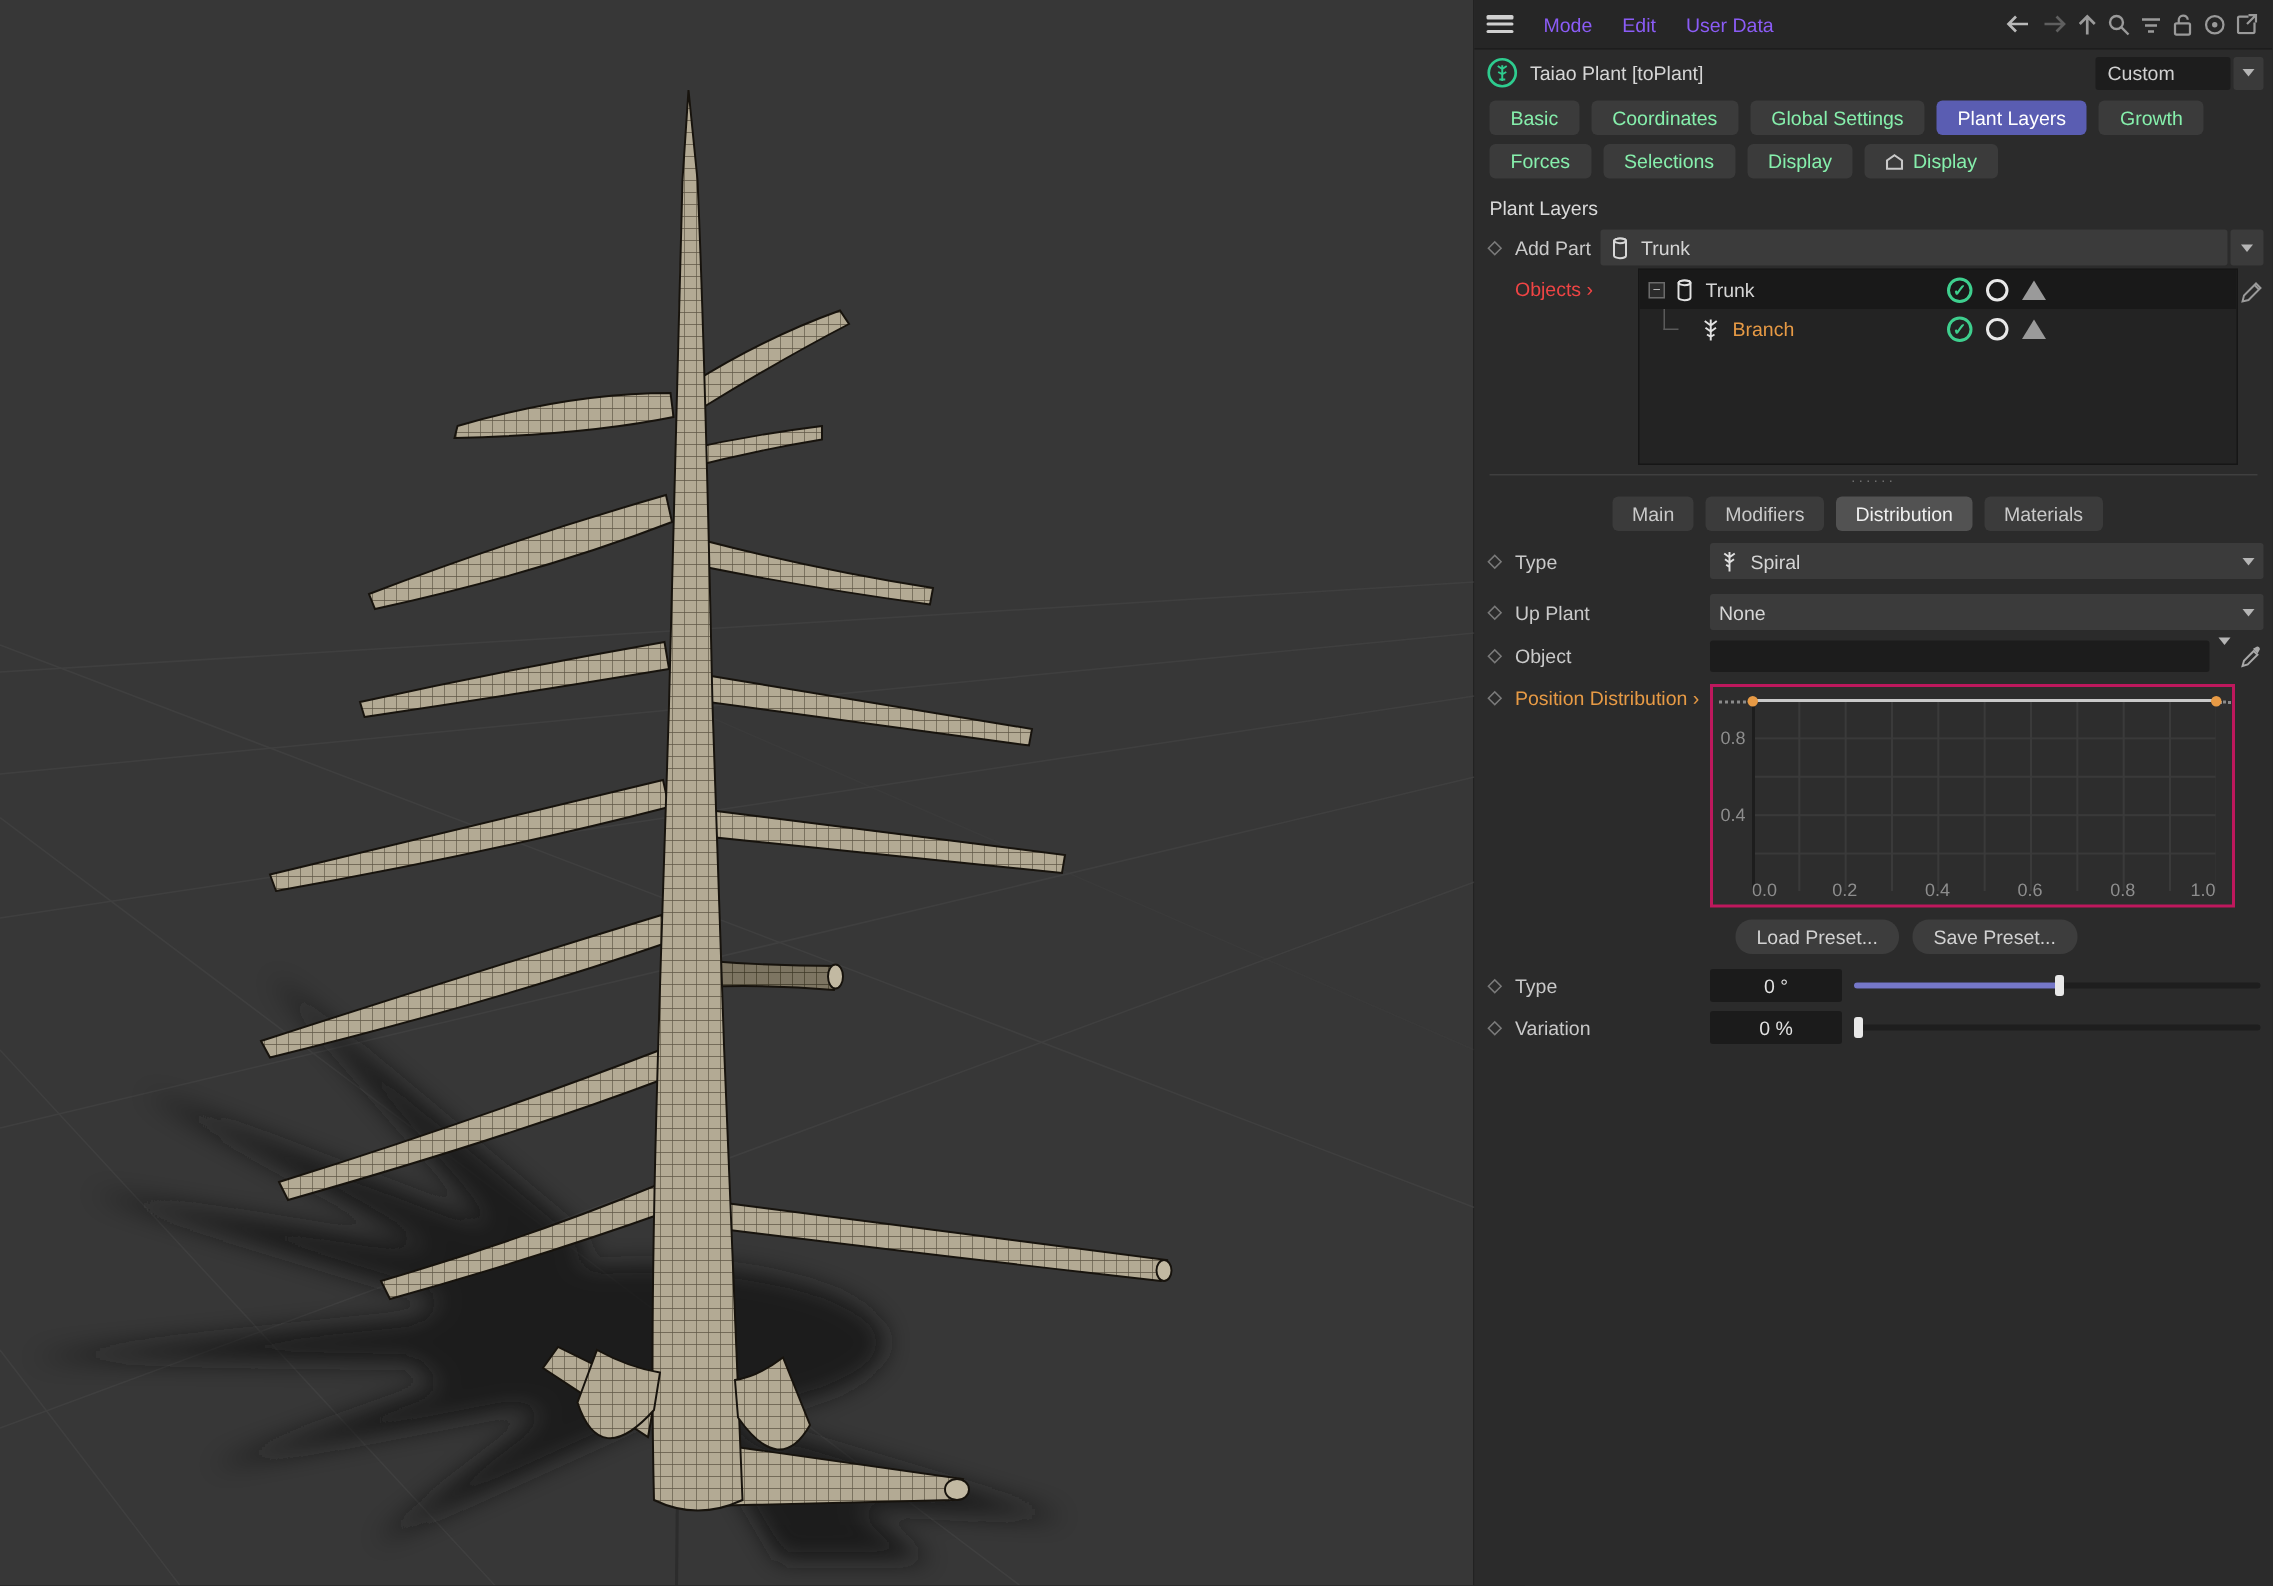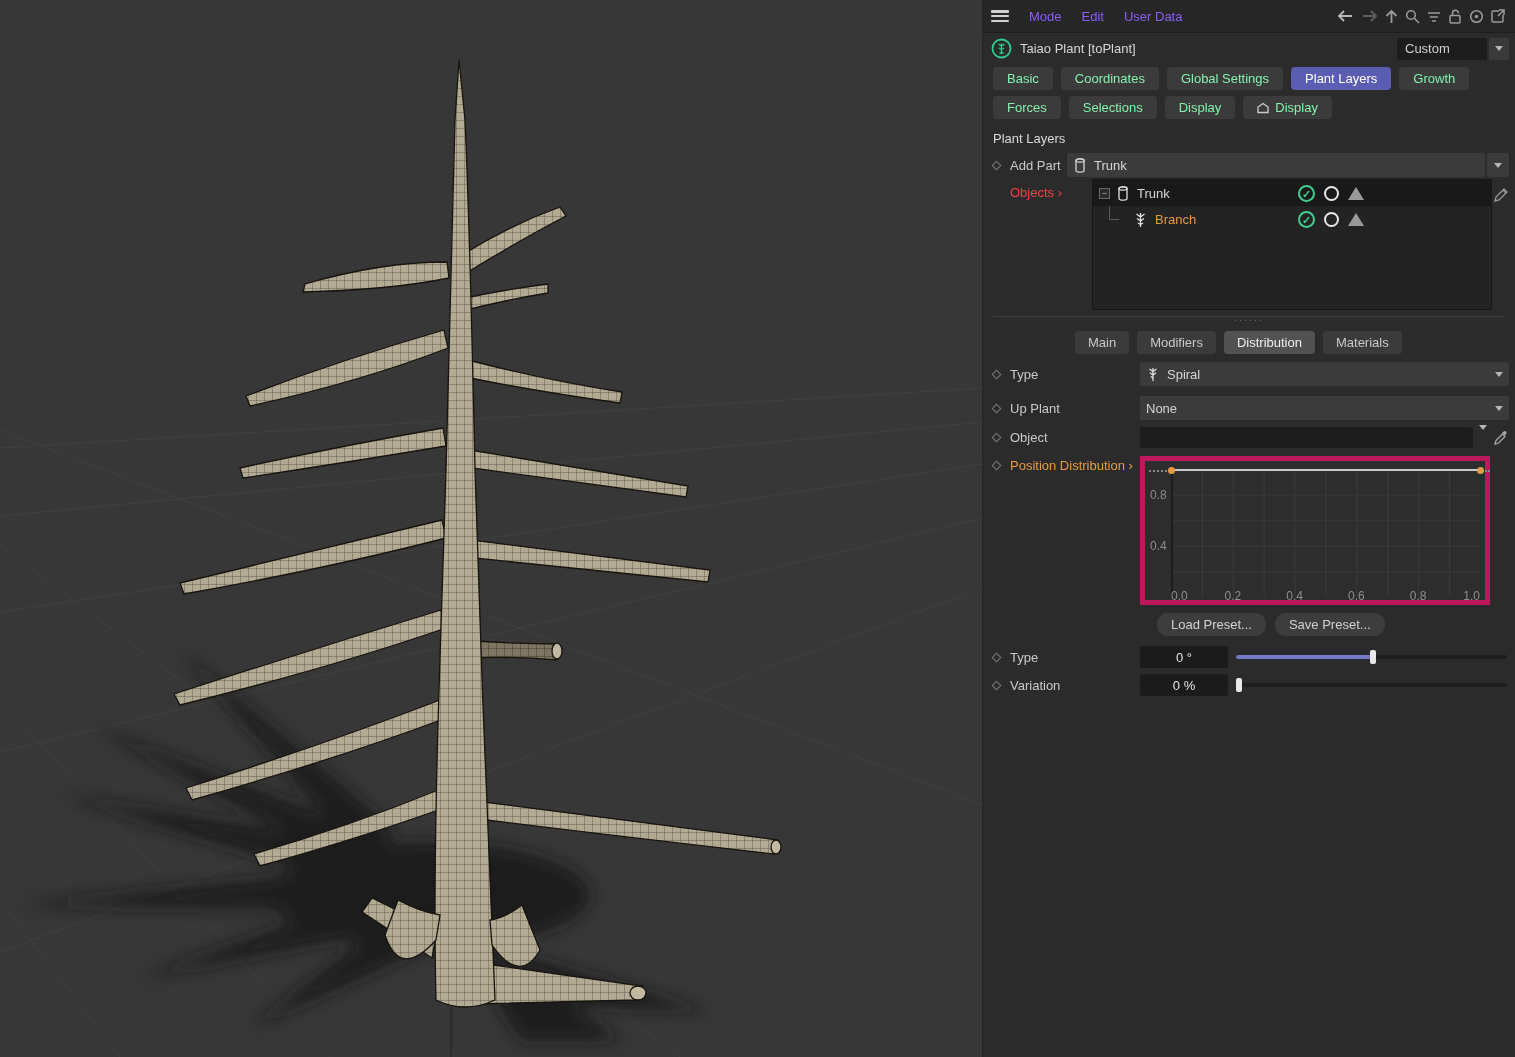--- a/index.html
+++ b/index.html
@@ -60,21 +60,21 @@
 
   .splitter { margin:4px 10px 2px 10px; border-top:1px solid #3f3f3f; text-align:center; color:#777; font-size:9px; letter-spacing:2px; line-height:7px; height:9px; }
 
   .subtabs { display:flex; gap:8px; padding:4px 6px 6px 92px;align-items:flex-end; }
   .subtab { background:#3b3b3b; color:#c9c9c9; border-radius:4px; padding:4px 13px; }
   .subtab.active { background:#525252; color:#efefef; }
 
   .field-input { flex:1; height:21px; background:#1c1c1c; border-radius:2px; color:#d5d5d5; padding:0 6px; display:flex; align-items:center; }
 
   .posdist-label { color:#e79a45; }
-  .graph { width:350px; height:149px; background:#2d2d2d; border:5px solid #be185d; position:relative; flex:none; }
+  .graph { width:350px; height:149px; background:#2d2d2d; border:2px solid #be185d; position:relative; flex:none; }
   .plot { position:absolute; left:26px; top:8px; width:309px; height:128px;
           background-image:
             linear-gradient(to right, #3a3a3a 1px, transparent 1px),
             linear-gradient(to bottom, #393939 1px, transparent 1px);
           background-size:30.9px 25.6px; }
   .plot::before { content:""; position:absolute; left:0; top:0; bottom:0; width:2px; background:#1d1d1d; }
   .curve { position:absolute; left:0; right:0; top:0; border-top:2px solid #c9c9c9; }
   .curve-dot { position:absolute; width:7px; height:7px; border-radius:50%; background:#e79a45; top:-4.5px; }
   .curve-ext { position:absolute; top:-1px; border-top:2px dotted #8a8a8a; width:18px; }
   .ytick { position:absolute; left:5px; color:#8d8d8d; font-size:12px; }

